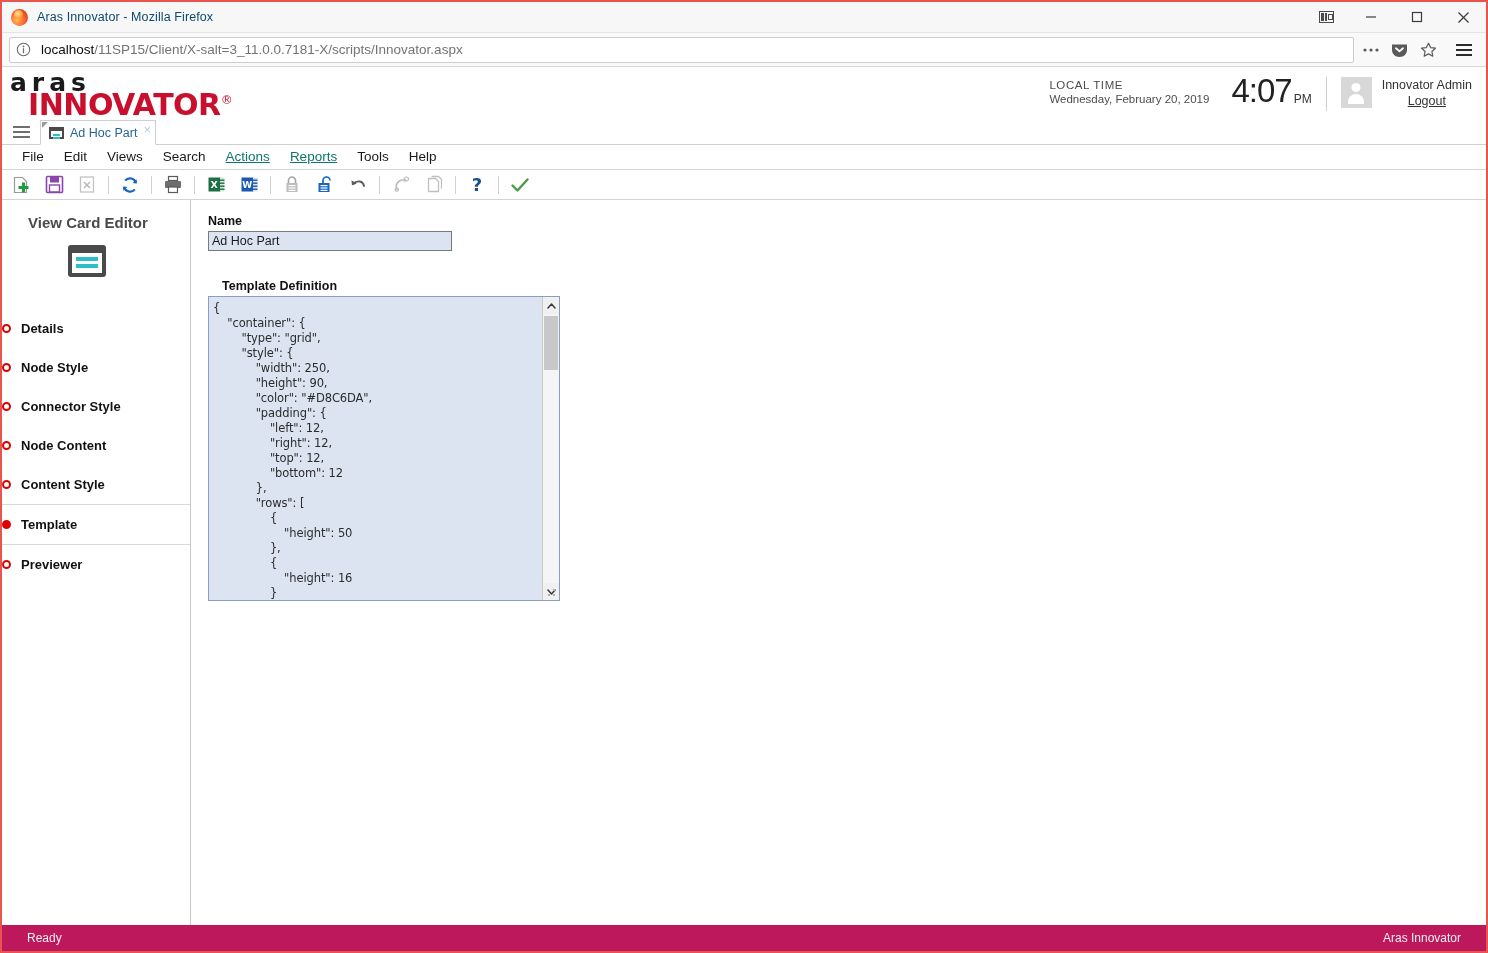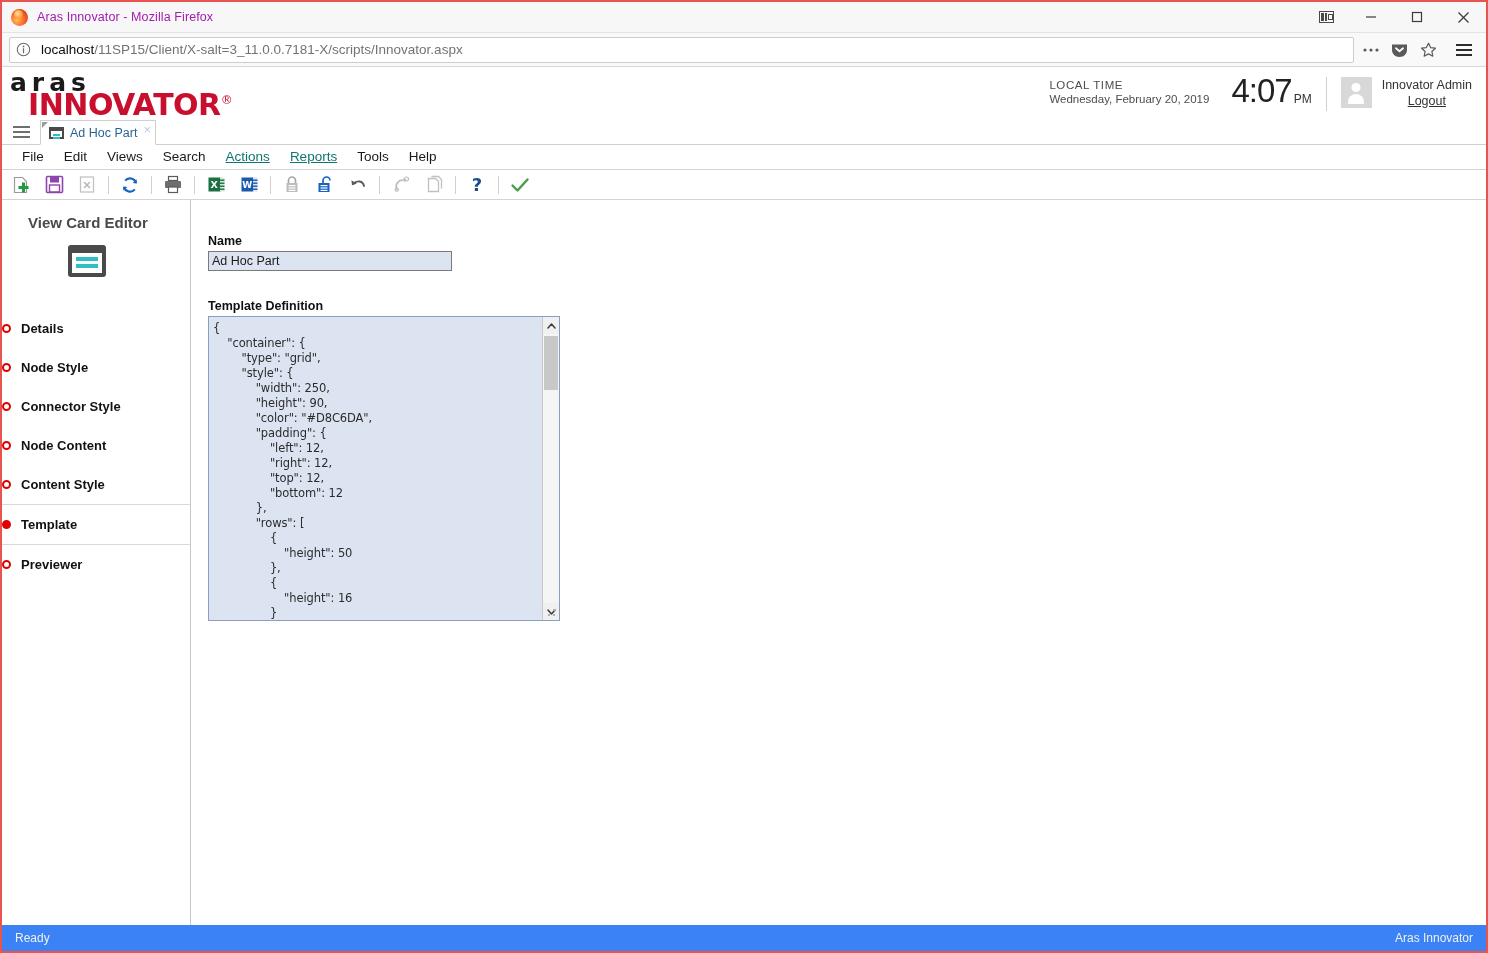--- a/index.html
+++ b/index.html
@@ -42,21 +42,21 @@
     content: "";
     position: absolute;
     left: 3px; top: 1px;
     width: 9px; height: 9px;
     border-radius: 50%;
     background: radial-gradient(circle at 40% 40%, #ffdf9b 0%, #ff9d3a 60%, rgba(255,113,57,0) 100%);
   }
   #win-title {
     margin-left: 9px;
     font-size: 12.5px;
-    color: #a21caf;
+    color: #0c4a6e;
     letter-spacing: 0.1px;
   }
   #win-ctrls {
     margin-left: auto;
     display: flex;
     align-items: center;
     height: 100%;
   }
   .win-btn {
     width: 46px; height: 31px;
@@ -431,35 +431,34 @@
     flex: 1 1 auto;
     padding: 14px 0 0 17px;
     background: #fff;
     min-width: 0;
   }
   .field-label {
     font-size: 12.5px;
     font-weight: bold;
     color: #111;
     margin-bottom: 3px;
-    margin-top: 20px;
   }
   #name-input {
     width: 244px;
     height: 20px;
     background: #dce4f2;
     border: 1px solid #7a7a7a;
     font-family: "Liberation Sans", sans-serif;
     font-size: 12.5px;
     color: #1a1a1a;
     padding: 0 3px;
     line-height: 18px;
     display: block;
   }
-  #template-label { margin-top: 28px; }
+  #template-label { margin-top: 28px; margin-left: 14px; }
   #template-wrap {
     width: 352px;
     height: 305px;
     border: 1px solid #8b9dc3;
     background: #dce4f2;
     display: flex;
     position: relative;
     overflow: hidden;
   }
   #template-text {
@@ -504,25 +503,25 @@
   #sb-grip i {
     position: absolute;
     width: 2px; height: 2px;
     background: #b0b0b0;
   }
 
   
   #statusbar {
     height: 26px;
     flex: 0 0 auto;
-    background: #3b82f6;
+    background: #be185d;
     display: flex;
     align-items: center;
     justify-content: space-between;
-    padding: 0 13px;
+    padding: 0 25px;
     color: #f0f0f0;
     font-size: 12px;
   }
 </style>
 </head>
 <body>
 
 <div id="window">
 
   <div id="titlebar">

